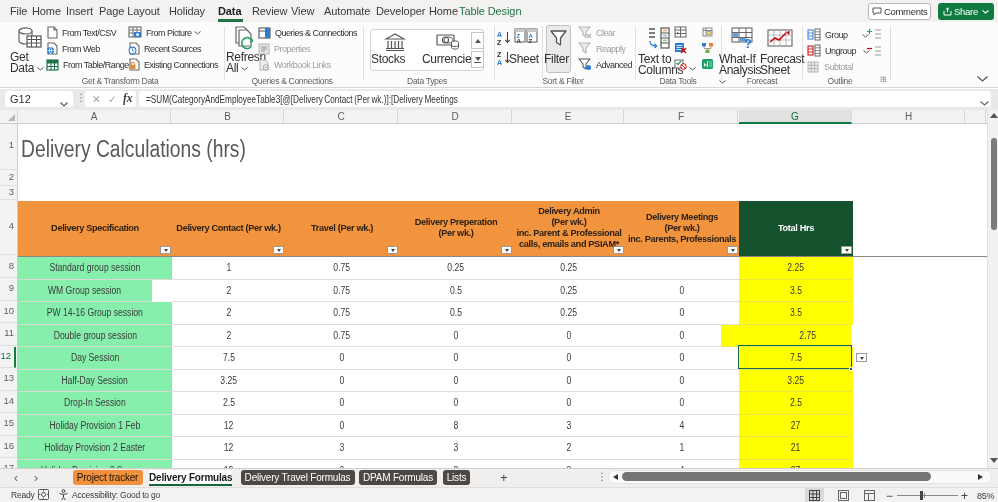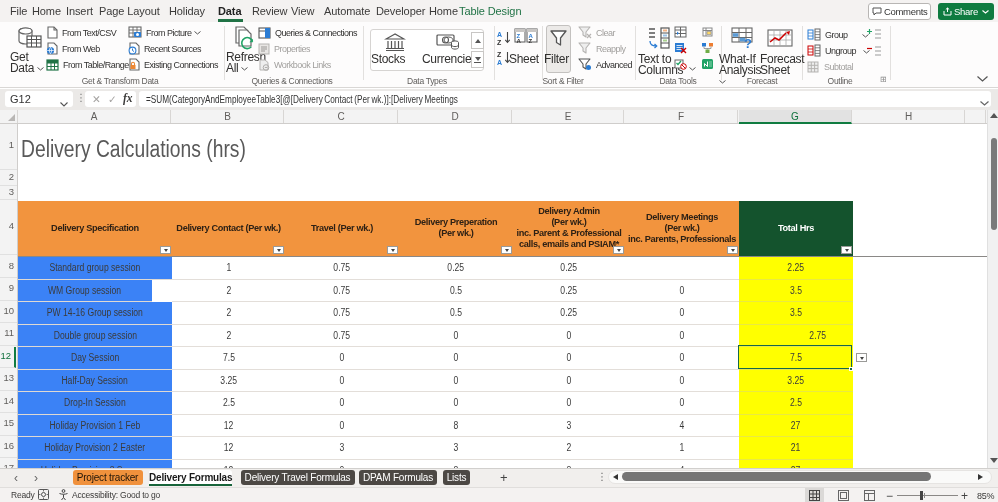--- a/index.html
+++ b/index.html
@@ -30,21 +30,21 @@
 #grid{position:absolute;left:18px;top:124px;width:970px;height:344px;background:#fff;overflow:hidden;}
 #title{position:absolute;left:3px;top:11.5px;font-size:23.5px;color:#595959;transform:scaleX(0.82);transform-origin:left top;white-space:nowrap;}
 .hdrrow{position:absolute;left:0;top:76.5px;height:55px;width:948px;}
 .hc{position:absolute;top:0;height:55px;background:#f2943e;color:#2e2115;font-weight:bold;font-size:9.2px;letter-spacing:-0.35px;display:flex;align-items:center;justify-content:center;text-align:center;line-height:11px;white-space:nowrap;}
 .fbtn{position:absolute;width:11px;height:8px;background:#fff;border:1px solid #9a9a98;}
 .fbtn b{display:block;margin:2px auto 0;width:0;height:0;border-left:2.8px solid transparent;border-right:2.8px solid transparent;border-top:3.5px solid #444;}
 #freeze{position:absolute;left:0;top:131.5px;width:970px;height:1.5px;background:#8a8886;}
 .drow{position:absolute;left:0;height:22.5px;width:948px;}
 .dc{position:absolute;top:0;height:22.5px;font-size:10px;color:#3b3b3b;display:flex;align-items:center;justify-content:center;border-bottom:1px solid #e3ded9;background:#fff;}
 .dc i{font-style:normal;display:inline-block;transform:scaleX(0.86);}
-.ca{background:#3b82f6;border-bottom:1px solid #ded9d3;}
+.ca{background:#86efac;border-bottom:1px solid #ded9d3;}
 .cg{background:#ffff00;border-bottom:1px solid #e9e943;}
 
 #vscroll{position:absolute;left:987px;top:110px;width:11px;height:358px;background:#f1f1f1;border-left:1px solid #e0e0e0;}
 
 #tabbar{position:absolute;left:0;top:468px;width:998px;height:19px;background:#f1efed;border-top:1px solid #d1cfcd;}
 .stab{position:absolute;top:1px;height:15px;border-radius:3px;color:#fff;background:#4c4844;font-size:10px;letter-spacing:-0.2px;line-height:15px;text-align:center;white-space:nowrap;}
 
 #statusbar{position:absolute;left:0;top:487px;width:998px;height:15px;background:#f4f2f1;border-top:1px solid #e0dedc;font-size:8.5px;letter-spacing:-0.2px;color:#3b3a39;}
 </style></head>
 <body>
@@ -527,21 +527,21 @@
       </div>
       <div class="dc" style="left:381px;width:114px;">
         <i>0</i>
       </div>
       <div class="dc" style="left:495px;width:112px;">
         <i>0</i>
       </div>
       <div class="dc" style="left:607px;width:114px;">
         <i>0</i>
       </div>
-      <div class="dc cg" style="left:721px;width:114px;padding-left:44px;">
+      <div class="dc cg" style="left:703px;width:130px;padding-left:44px;">
         <i>2.75</i>
       </div>
     </div>
     <div class="drow" style="top:223px">
       <div class="dc ca" style="left:0px;width:154px;">
         <i>Day Session</i>
       </div>
       <div class="dc" style="left:154px;width:113px;">
         <i>7.5</i>
       </div>

